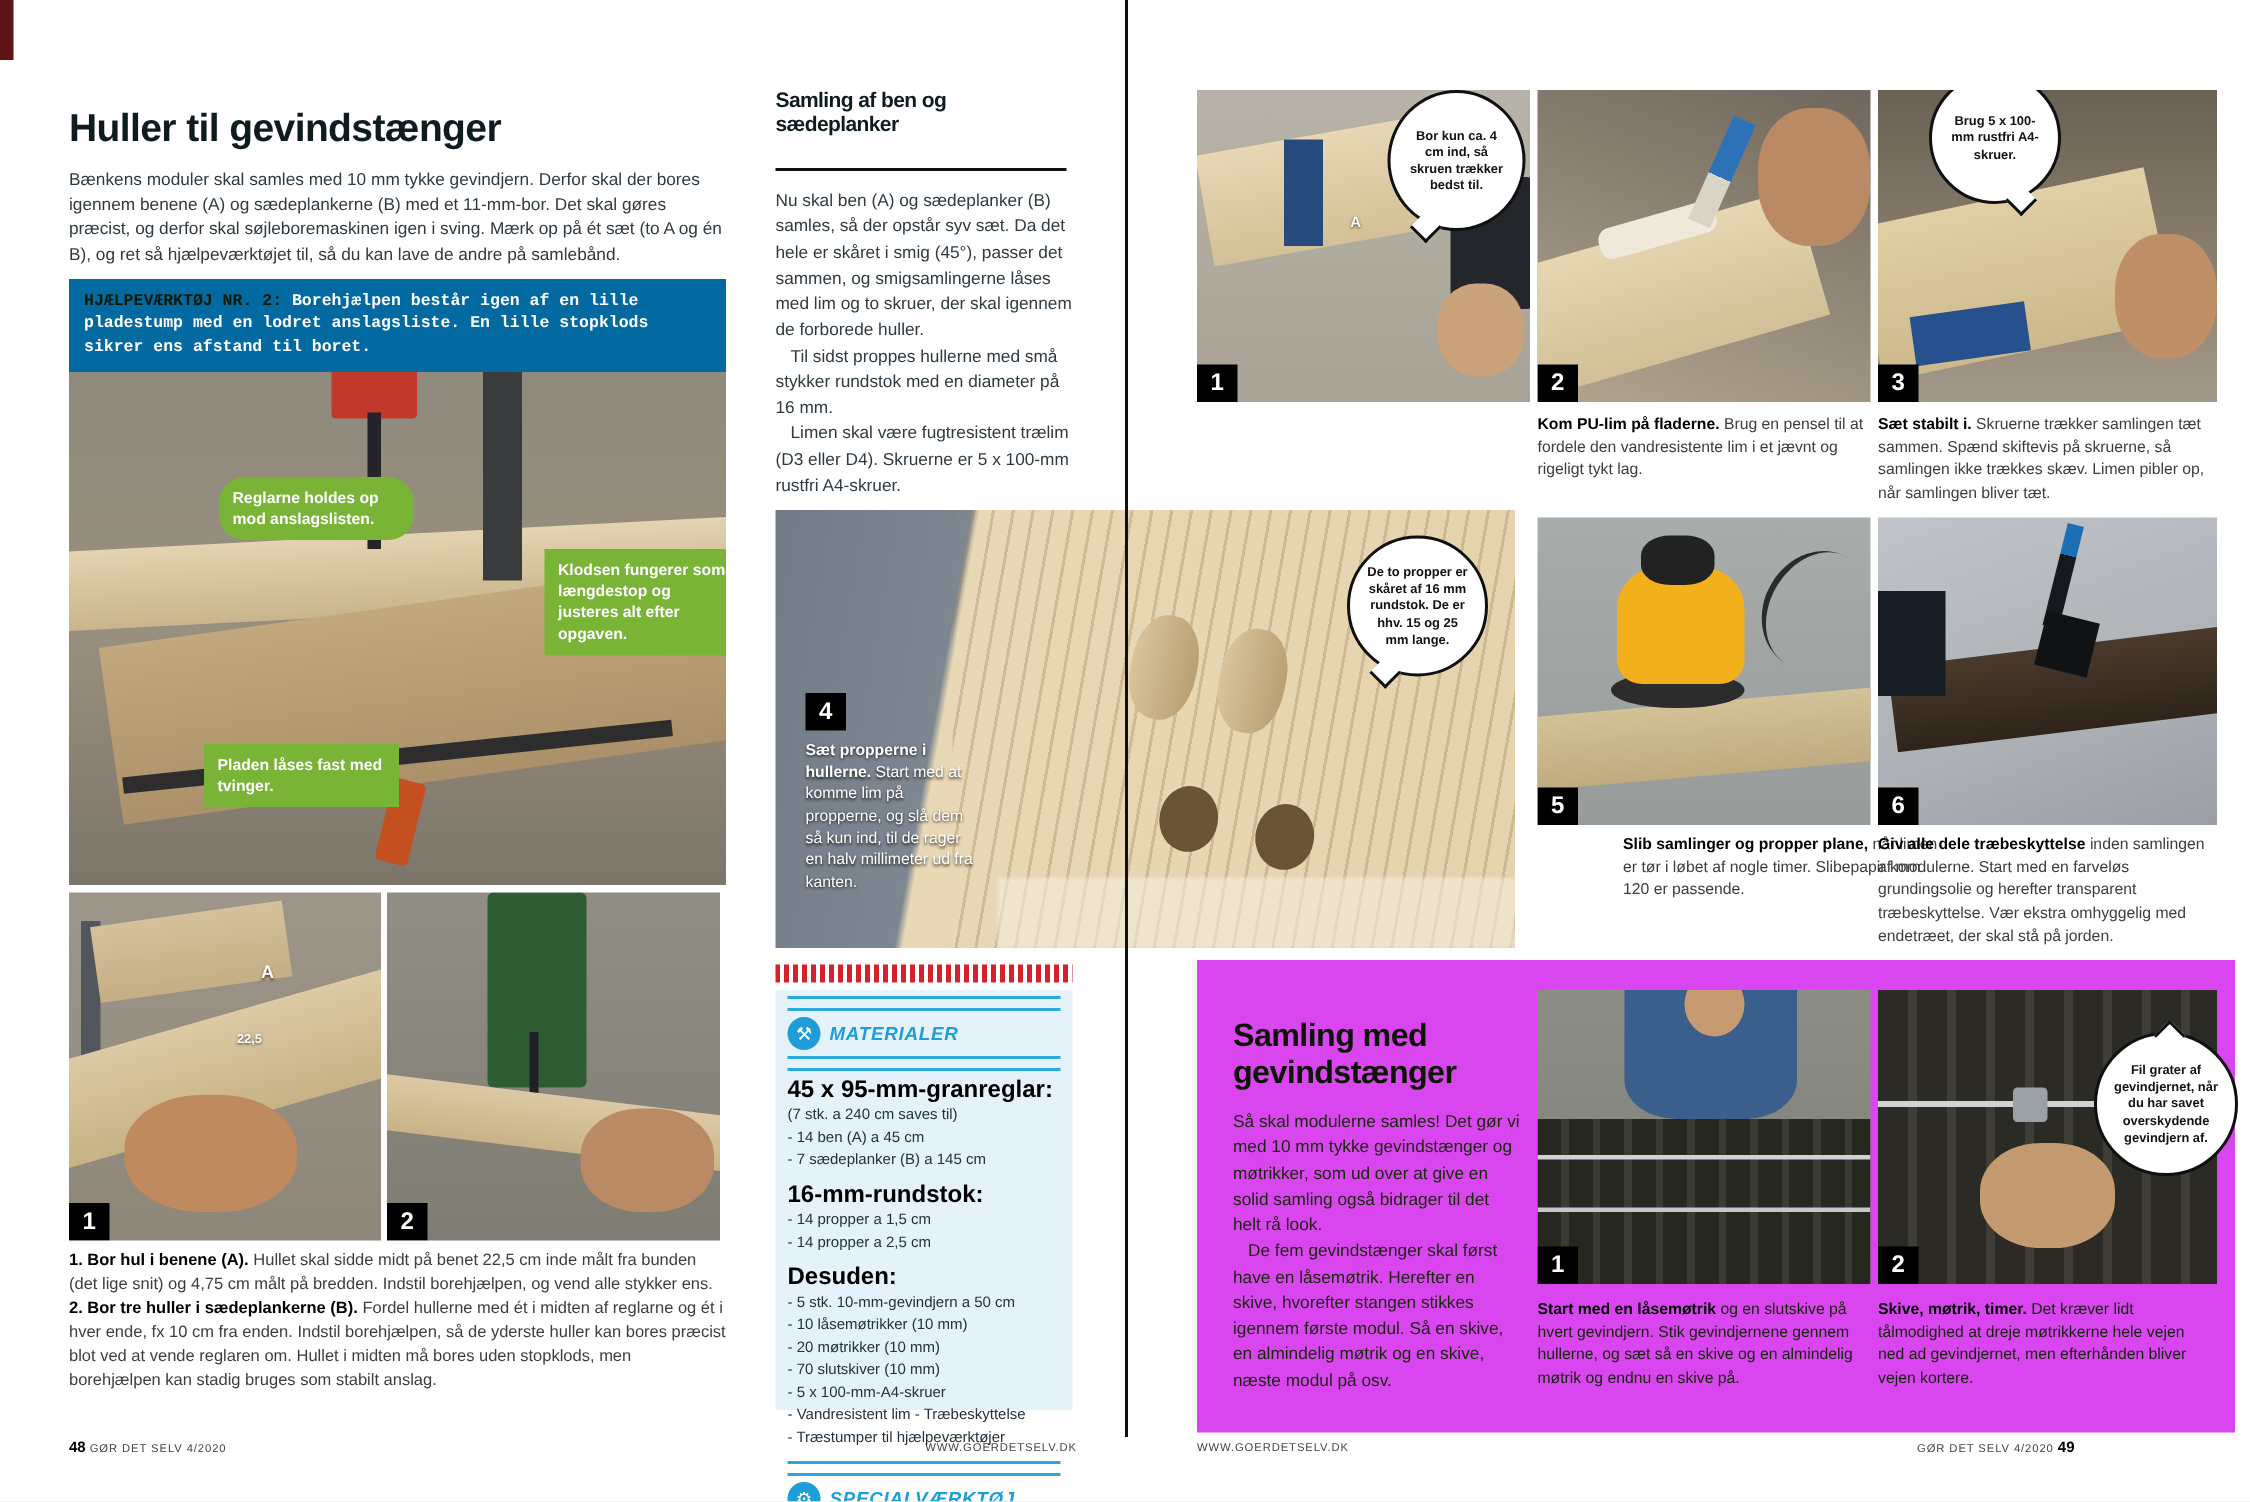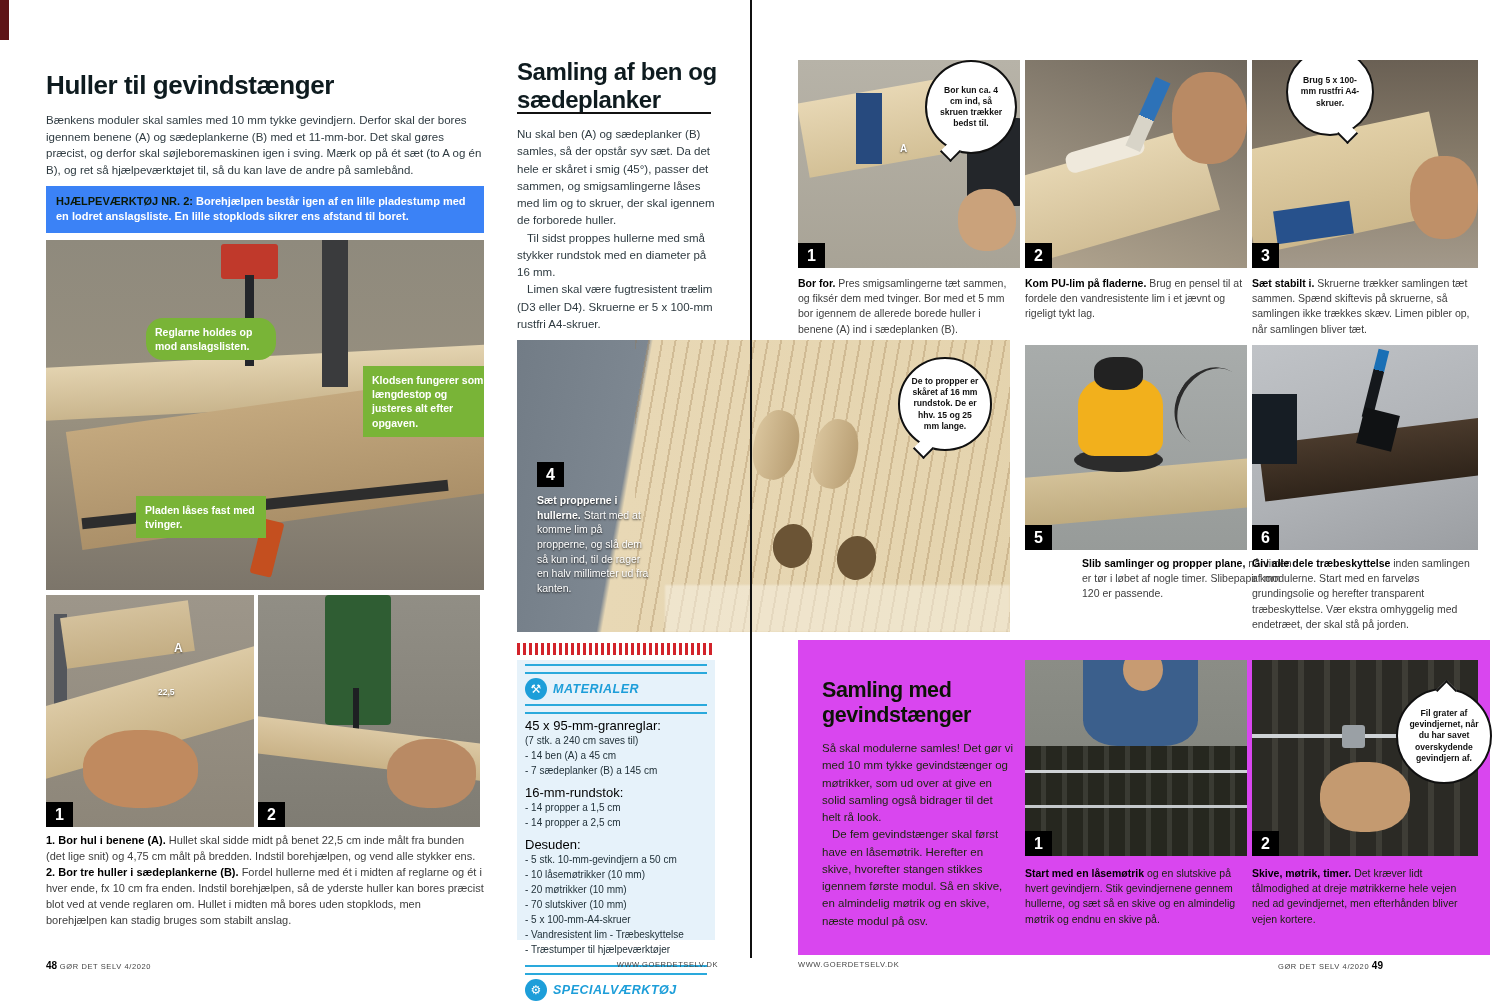--- a/index.html
+++ b/index.html
@@ -29,40 +29,40 @@
   .glabel{position:absolute;background:#79b437;color:#fff;font-weight:bold;font-size:10.5px;
     line-height:1.35;padding:7px 9px;z-index:3;}
   
   .h-big{font-weight:bold;color:#0e1b1f;letter-spacing:-0.4px;}
   
   .mat-rule{height:6px;border-top:2px solid #2aa9dc;border-bottom:2px solid #2aa9dc;margin:4px 0;}
   .mat-head{display:flex;align-items:center;gap:6px;margin:2px 0;}
   .mat-head .circ{width:22px;height:22px;border-radius:50%;background:#1d9ed9;color:#fff;
     display:flex;align-items:center;justify-content:center;font-size:12px;flex:0 0 22px;}
   .mat-head .t{color:#1d9ed9;font-weight:bold;font-style:italic;font-size:12.5px;letter-spacing:0.5px;}
-  .mat-sub{font-weight:normal;color:#000;font-size:13px;margin-top:7px;}
+  .mat-sub{font-weight:bold;color:#000;font-size:16px;margin-top:7px;}
   .mat-it{font-size:10px;color:#22323a;line-height:1.5;}
   
   .ann{position:absolute;color:#fff;font-weight:bold;text-shadow:0 1px 2px rgba(0,0,0,.7);z-index:3;}
   .foot{position:absolute;top:960px;font-size:7.5px;color:#444;letter-spacing:0.6px;z-index:6;}
   .foot b{font-size:10px;color:#000;letter-spacing:0;}
 </style>
 </head>
 <body>
 
 <div id="canvas">
 
   <div class="abs" style="left:0;top:0;width:9px;height:40px;background:#5e1416;"></div>
   <div class="abs" style="left:750px;top:0;width:2px;height:958px;background:#101010;z-index:8;"></div>
 
   <div class="abs h-big" style="left:46px;top:70px;width:440px;font-size:26px;">Huller til gevindstænger</div>
 
   <div class="abs" style="left:46px;top:112px;width:438px;font-size:11.5px;line-height:1.45;color:#2e3a40;">Bænkens moduler skal samles med 10 mm tykke gevindjern. Derfor skal der bores igennem benene (A) og sædeplankerne (B) med et 11-mm-bor. Det skal gøres præcist, og derfor skal søjleboremaskinen igen i sving. Mærk op på ét sæt (to A og én B), og ret så hjælpeværktøjet til, så du kan lave de andre på samlebånd.</div>
 
-  <div class="abs" style="left:46px;top:186px;width:418px;background:#3b82f6;padding:8px 10px;font-size:11px;line-height:1.4;z-index:2;">
+  <div class="abs" style="left:46px;top:186px;width:418px;background:#0369a1;padding:8px 10px;font-size:11px;line-height:1.4;z-index:2;font-family:Liberation Mono, monospace;">
     <b style="color:#0d1a06;">HJÆLPEVÆRKTØJ NR. 2:</b>
     <span style="color:#fff;font-weight:bold;">Borehjælpen består igen af en lille pladestump med en lodret anslagsliste. En lille stopklods sikrer ens afstand til boret.</span>
   </div>
 
   <div class="ph" style="left:46px;top:240px;width:438px;height:350px;background:linear-gradient(180deg,#8f8a7d 0%,#98907f 52%,#7c756a 100%);">
     <div style="left:-5%;top:33%;width:112%;height:15%;background:linear-gradient(#e3d3b0,#c9b58d);transform:rotate(-3deg);"></div>
     <div style="left:6%;top:46%;width:100%;height:34%;background:linear-gradient(#c3a87e,#ab9069);transform:rotate(-8deg);"></div>
     <div style="left:63%;top:0;width:6%;height:42%;background:#3a3b3d;"></div>
     <div style="left:40%;top:1%;width:13%;height:10%;background:#c0392b;border-radius:3px;"></div>
     <div style="left:45.5%;top:10%;width:2%;height:26%;background:#23252a;"></div>
@@ -90,21 +90,21 @@
     <div class="badge">2</div>
   </div>
 
   <div class="cap" style="left:46px;top:833px;width:438px;font-size:11px;">
     <b>1. Bor hul i benene (A).</b>
     <span>Hullet skal sidde midt på benet 22,5 cm inde målt fra bunden (det lige snit) og 4,75 cm målt på bredden. Indstil borehjælpen, og vend alle stykker ens.</span><br>
     <b>2. Bor tre huller i sædeplankerne (B).</b>
     <span>Fordel hullerne med ét i midten af reglarne og ét i hver ende, fx 10 cm fra enden. Indstil borehjælpen, så de yderste huller kan bores præcist blot ved at vende reglaren om. Hullet i midten må bores uden stopklods, men borehjælpen kan stadig bruges som stabilt anslag.</span>
   </div>
 
-  <div class="abs h-big" style="left:517px;top:58px;width:210px;font-size:24px;line-height:1.17;">
+  <div class="abs h-big" style="left:517px;top:58px;width:210px;font-size:14px;line-height:1.17;">
     <span>Samling af ben og</span><br>
     <span>sædeplanker</span>
   </div>
   <div class="abs" style="left:517px;top:112px;width:194px;height:2px;background:#111;"></div>
   <div class="abs" style="left:517px;top:126px;width:198px;font-size:11.5px;line-height:1.5;color:#2e3a40;">
     <p style="margin:0;">Nu skal ben (A) og sædeplanker (B) samles, så der opstår syv sæt. Da det hele er skåret i smig (45°), passer det sammen, og smigsamlingerne låses med lim og to skruer, der skal igennem de forborede huller.</p>
     <p style="margin:0;text-indent:10px;">Til sidst proppes hullerne med små stykker rundstok med en diameter på 16 mm.</p>
     <p style="margin:0;text-indent:10px;">Limen skal være fugtresistent trælim (D3 eller D4). Skruerne er 5 x 100-mm rustfri A4-skruer.</p>
   </div>
 
@@ -188,24 +188,20 @@
     <div style="left:-4%;top:34%;width:88%;height:50%;background:linear-gradient(#e1cfa6,#cdb88c);transform:rotate(-12deg);"></div>
     <div style="left:10%;top:70%;width:34%;height:16%;background:#27518c;transform:rotate(-8deg);"></div>
     <div style="right:0;top:46%;width:30%;height:40%;background:#bf9068;border-radius:45%;"></div>
     <div class="badge">3</div>
     <div class="bubble" style="left:34px;top:-12px;width:88px;height:88px;">
       <span>Brug 5 x 100-mm rustfri A4-skruer.</span>
       <i class="tail br"></i>
     </div>
   </div>
 
-  <div class="cap" style="left:798px;top:276px;width:218px;">
-    <b>Bor for.</b>
-    <span>Pres smigsamlingerne tæt sammen, og fiksér dem med tvinger. Bor med et 5 mm bor igennem de allerede borede huller i benene (A) ind i sædeplanken (B).</span>
-  </div>
   <div class="cap" style="left:1025px;top:276px;width:218px;">
     <b>Kom PU-lim på fladerne.</b>
     <span>Brug en pensel til at fordele den vandresistente lim i et jævnt og rigeligt tykt lag.</span>
   </div>
   <div class="cap" style="left:1252px;top:276px;width:222px;">
     <b>Sæt stabilt i.</b>
     <span>Skruerne trækker samlingen tæt sammen. Spænd skiftevis på skruerne, så samlingen ikke trækkes skæv. Limen pibler op, når samlingen bliver tæt.</span>
   </div>
 
   <div class="ph" style="left:1025px;top:345px;width:222px;height:205px;background:linear-gradient(180deg,#a8acab,#979b99);">

